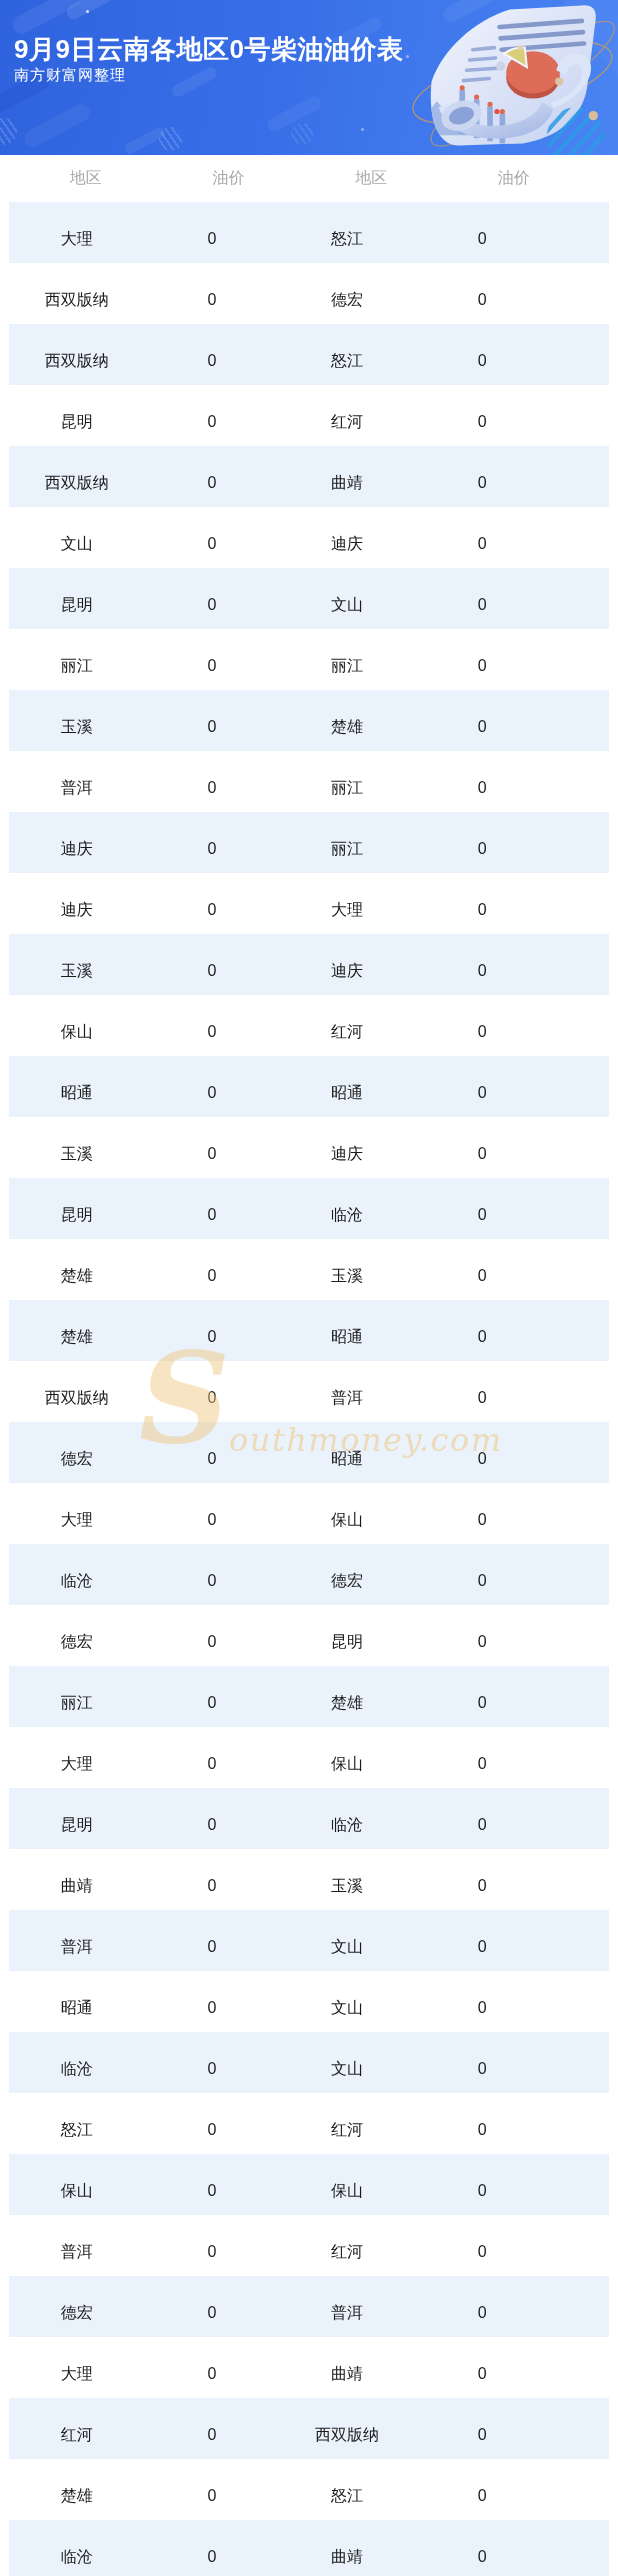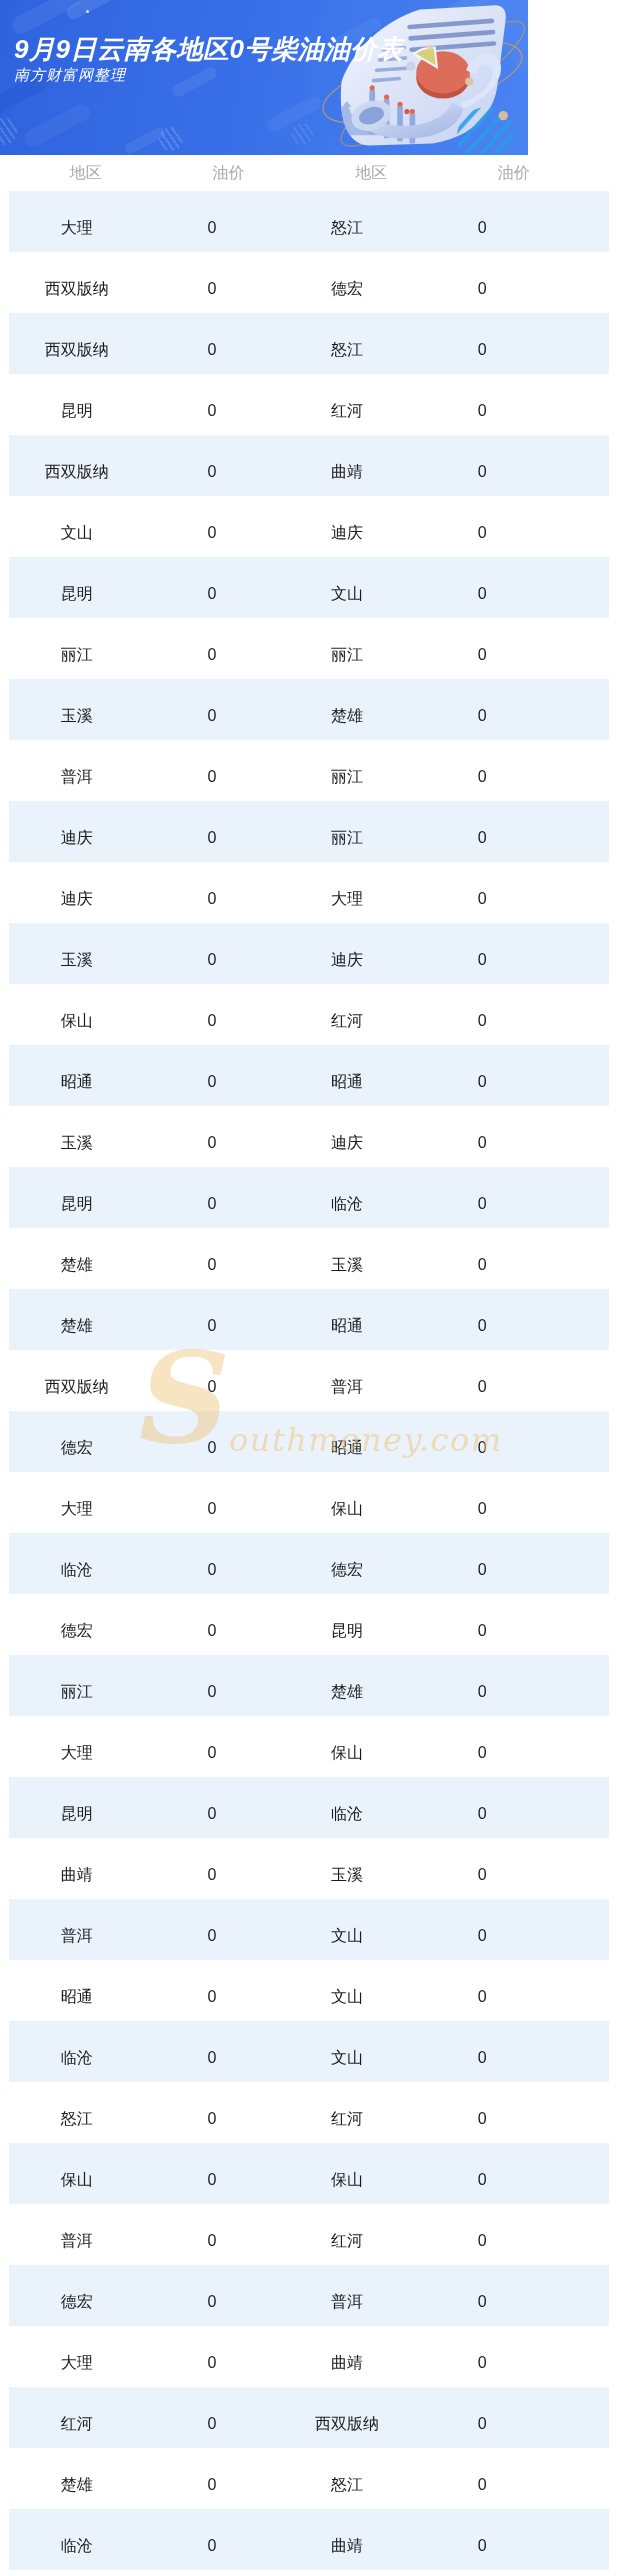--- a/index.html
+++ b/index.html
@@ -4,23 +4,22 @@
 <style>
   * { margin:0; padding:0; box-sizing:border-box; }
   html,body { background:#ffffff; }
   .page {
     position:relative; width:618px; height:2808px; margin:0 auto;
     background:#ffffff; overflow:hidden;
     font-family:"Liberation Sans","DejaVu Sans",sans-serif;
   }
   
   .banner {
-    position:relative; width:528px; height:155px; overflow:hidden;
+    position:relative; width:618px; height:155px; overflow:hidden;
     background:linear-gradient(100deg,#2f63de 0%,#386fe8 45%,#4a84f2 100%);
-    font-style:italic;
   }
   .banner-title {
     position:absolute; left:14px; top:32px; z-index:6;
     font-size:26px; font-weight:800; color:#ffffff; letter-spacing:0.5px;
     white-space:nowrap;
   }
   .banner-subtitle {
     position:absolute; left:14px; top:66px; z-index:6;
     font-size:15px; font-weight:500; color:#ffffff; letter-spacing:1px;
   }
@@ -30,21 +29,21 @@
   }
   .decor-capsule.dark { background:rgba(20,60,180,0.16); }
   .decor-striped-circle {
     position:absolute; border-radius:50%; opacity:.55;
     background:repeating-linear-gradient(55deg, rgba(255,255,255,0.28) 0 2.1px, transparent 2.1px 5.7px);
   }
   .decor-dot { position:absolute; border-radius:50%; background:rgba(255,255,255,0.8); }
   .banner-illustration { position:absolute; right:0; top:0; z-index:4; }
   
   .thead {
-    height:36px; margin:0 9.3px; padding:0 39px 0 20.6px;
+    height:47px; margin:0 9.3px; padding:0 39px 0 20.6px;
     display:grid; grid-template-columns:repeat(4,1fr);
     align-items:center; text-align:center;
     color:#a9a9a9; font-size:16px;gap:31px;
   }
   .trow {
     height:61px; margin:0 9.3px; padding:13px 59px 0 0;
     display:grid; grid-template-columns:repeat(4,1fr);
     align-items:center; text-align:center;
     color:#1b1b1b; font-size:16px; background:#ffffff;
   }

